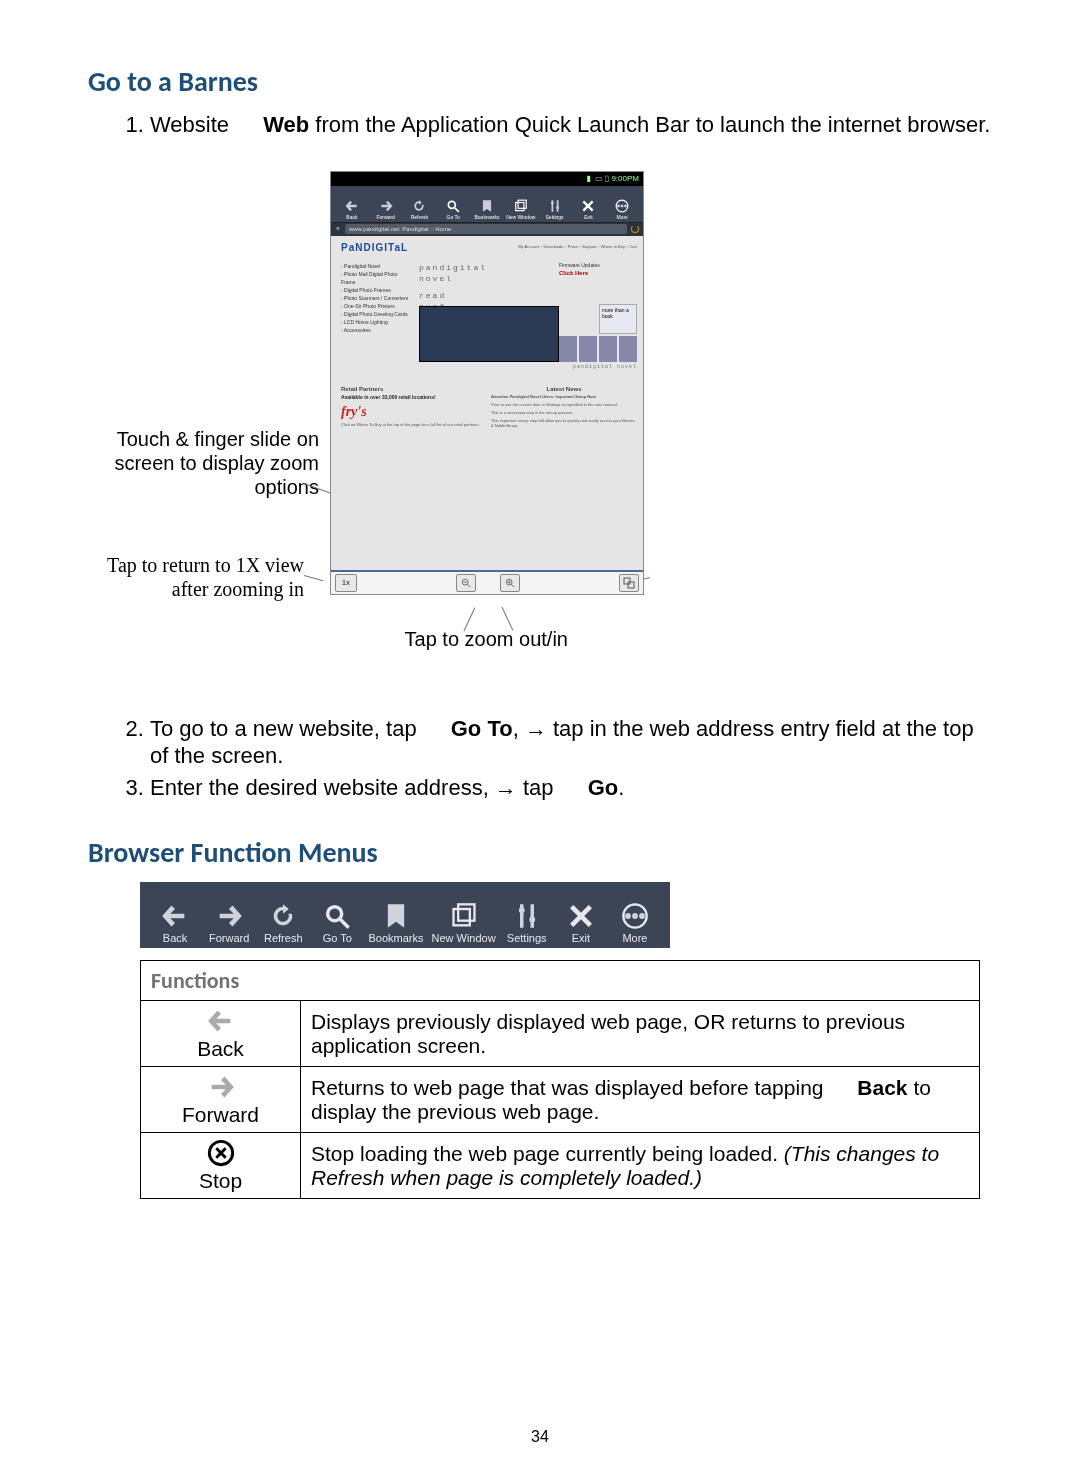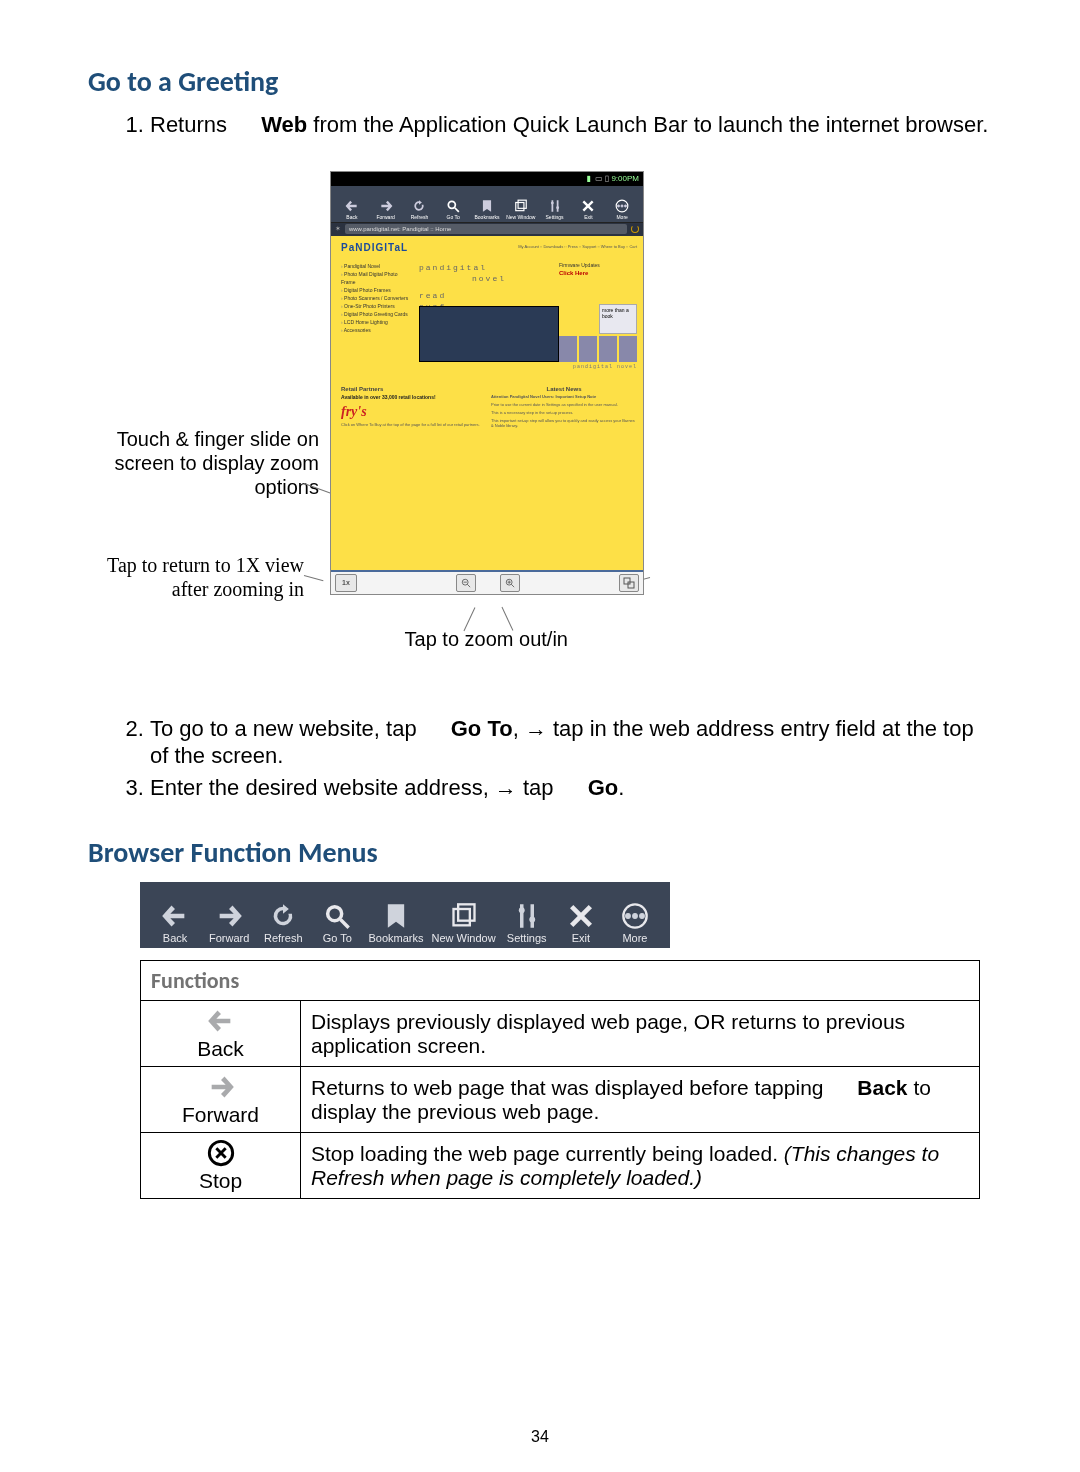--- a/index.html
+++ b/index.html
@@ -86,21 +86,21 @@
   }
   .urlbar-mini .field {
     flex:1; height:10px; background:#555b66; border-radius:2px;
     color:#ddd; font-size:6px; line-height:10px; padding-left:4px;
     overflow:hidden;
   }
   .urlbar-mini .spin { width:8px;height:8px;border:1px solid #c90;border-top-color:transparent;border-radius:50%; }
   .webcontent {
     position:relative;
     height: 336px;
-    background:#fde047;
+    background:#e5e5e5;
     overflow:hidden;
   }
   .logo {
     position:absolute; left:10px; top:6px;
     font-size:10px; font-weight:bold; color:#1a4a9c; letter-spacing:1px;
   }
   .topnav {
     position:absolute; right:6px; top:8px; font-size:4px; color:#555;
   }
   .leftcol {
@@ -260,25 +260,25 @@
         <line x1="15" y1="15" x2="22" y2="22" stroke="currentColor" stroke-width="2"></line>
         <line x1="6" y1="10" x2="14" y2="10" stroke="currentColor" stroke-width="2"></line>
       </symbol>
     <symbol id="ic-mag" viewBox="0 0 24 24">
         <rect x="2" y="2" width="12" height="12" fill="none" stroke="currentColor" stroke-width="2"></rect>
         <rect x="10" y="10" width="12" height="12" fill="none" stroke="currentColor" stroke-width="2"></rect>
       </symbol>
   </defs>
 </svg>
 
-<h2 class="section">Go to a Greeting</h2>
+<h2 class="section">Go to a Barnes</h2>
 
 <ol class="steps">
   <li>
-    <span>Returns </span><span class="bold">Web</span><span> from the Application Quick Launch Bar to launch the internet browser.</span>
+    <span>Website </span><span class="bold">Web</span><span> from the Application Quick Launch Bar to launch the internet browser.</span>
   </li>
 </ol>
 
 <div class="figure-wrap">
 
   <div class="callout right" style="left:15px; top:256px; width:216px;">Touch &amp; finger slide on screen to display zoom options</div>
   <div class="callout right" style="left:0; top:382px; width:216px;font-family:Liberation Serif, serif;">Tap to return to 1X view after zooming in</div>
   <div class="callout center" style="left:300px; top:456px; width:180px;">Tap to zoom out/in</div>
 
   <div class="leader" style="left:216px; top:312px; width:30px; transform:rotate(20deg); transform-origin:left;"></div>
@@ -360,21 +360,21 @@
         <div>Photo Mail Digital Photo Frame</div>
         <div>Digital Photo Frames</div>
         <div>Photo Scanners / Converters</div>
         <div>One-Str Photo Printers</div>
         <div>Digital Photo Greeting Cards</div>
         <div>LCD Home Lighting</div>
         <div>Accessories</div>
       </div>
       <div class="midcol">
         <div>pandigital</div>
-        <div style="text-align:center">novel</div>
+        <div style="">novel</div>
         <div style="margin-top:6px">read</div>
         <div>surf</div>
       </div>
       <div class="promo"></div>
       <div class="rightcol">
         <div>Firmware Updates</div>
         <div class="clickhere">Click Here</div>
       </div>
       <div class="morebook">more than a book</div>
       <div class="thumbs">

